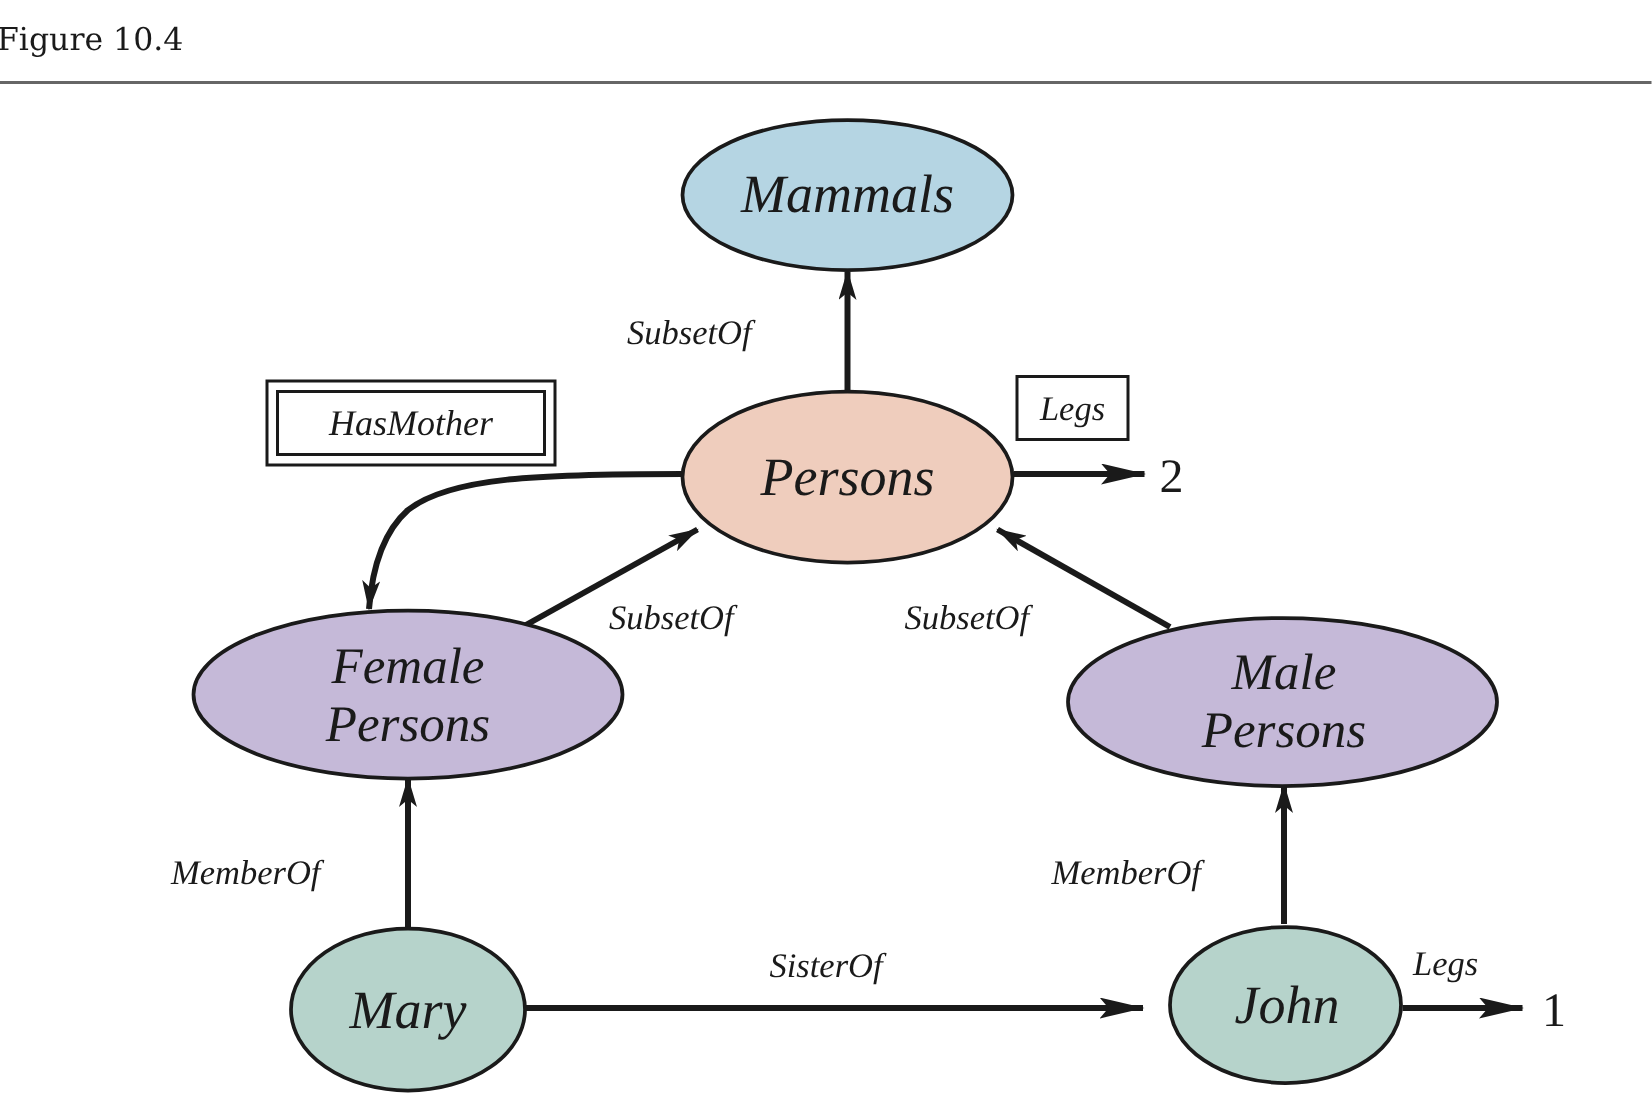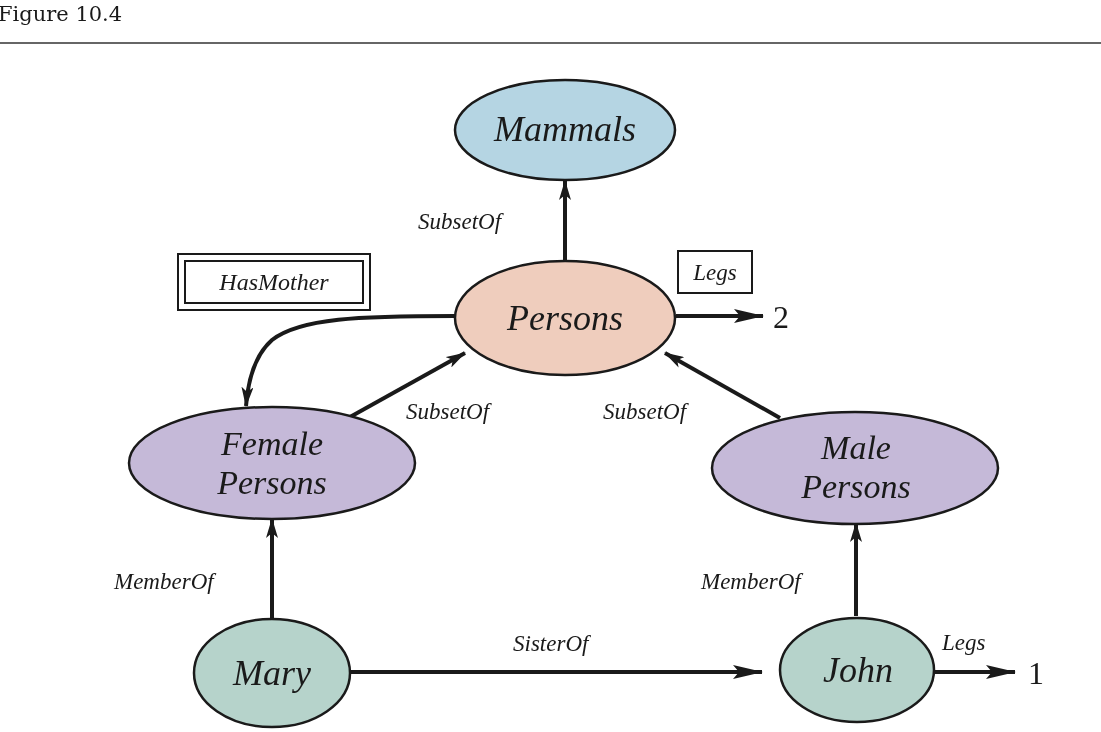--- a/index.html
+++ b/index.html
@@ -1,18 +1,18 @@
 <!DOCTYPE html>
 <html><head>
 <meta charset="utf-8">
 <style>
   html, body { margin:0; padding:0; background:#ffffff; }
   body { width:1101px; height:732px; position:relative; overflow:hidden;
          font-family:"DejaVu Serif", serif; }
-  .fig-header { position:absolute; left:0; top:0; width:1101px; height:60px; }
+  .fig-header { position:absolute; left:0; top:12px; width:1101px; height:60px; }
   .fig-title { position:absolute; left:-2px; top:2px; font-family:"DejaVu Serif", serif;
                font-size:21px; color:#1a1a1a; white-space:nowrap; }
   .fig-rule { position:absolute; left:0; top:42px; width:1101px; height:2px; background:#666666; }
   svg#diagram { position:absolute; left:0; top:0; }
   .node-label { font-family:"Liberation Serif", serif; font-style:italic; fill:#1a1a1a; }
   .edge-label { font-family:"Liberation Serif", serif; font-style:italic; fill:#1a1a1a; font-size:23px; }
   .value-label { font-family:"Liberation Serif", serif; fill:#1a1a1a; font-size:32px; }
 </style>
 </head>
 <body>

